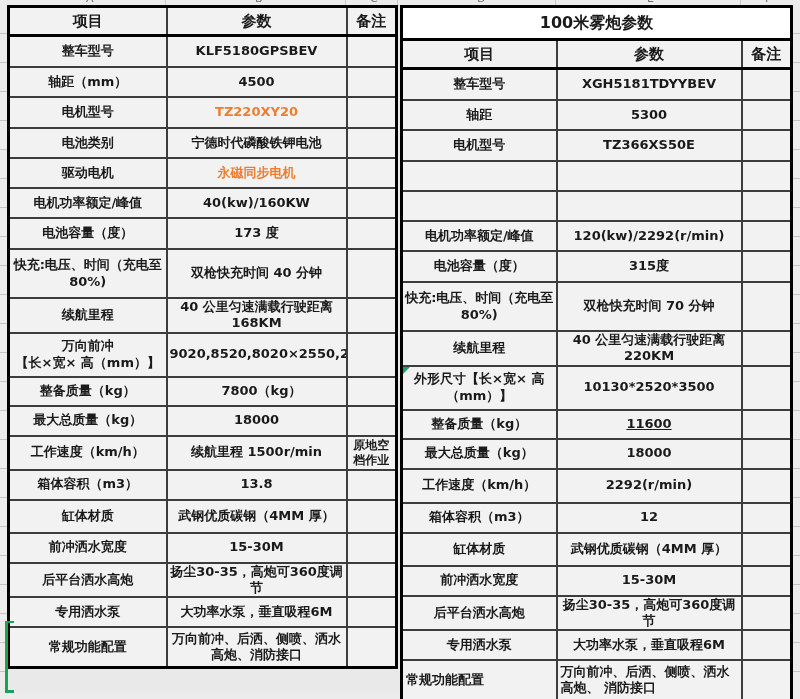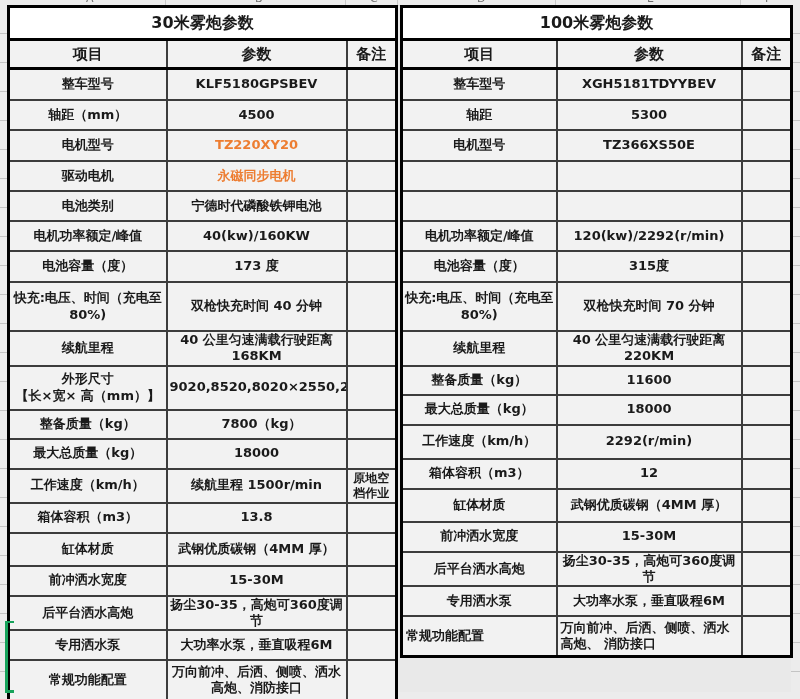--- a/index.html
+++ b/index.html
@@ -90,23 +90,20 @@
   <div class="edge-sliver right" data-name="row-header-sliver-right"></div>
   <div class="bottom-sliver" data-name="sheet-bottom-margin"></div>
 
   <table class="sheet-table left-table" data-name="spec-table-30m">
     <colgroup>
         <col style="width:158px">
         <col style="width:180px">
         <col style="width:50px">
       </colgroup>
     <tbody>
-      <tr class="title-row" data-name="table-title-row">
-        <td colspan="3" data-name="table-title">30米雾炮参数</td>
-      </tr>
       <tr class="header-row" data-name="table-header-row">
         <td data-name="header-item">项目</td>
         <td data-name="header-param">参数</td>
         <td data-name="header-note">备注</td>
       </tr>
     </tbody>
     <tbody>
         <tr data-name="table-row">
           <td data-name="item-cell" style="height: 29px;">整车型号</td>
           <td data-name="param-cell" style="height: 29px;">KLF5180GPSBEV</td>
@@ -116,27 +113,27 @@
           <td data-name="item-cell" style="height: 28px;">轴距（mm）</td>
           <td data-name="param-cell" style="height: 28px; margin-top: 40px;">4500</td>
           <td data-name="note-cell" style="height: 28px;"></td>
         </tr>
         <tr data-name="table-row">
           <td data-name="item-cell" style="height: 29px;">电机型号</td>
           <td data-name="param-cell" style="height: 29px; color: rgb(237, 125, 49);">TZ220XY20</td>
           <td data-name="note-cell" style="height: 29px;"></td>
         </tr>
         <tr data-name="table-row">
+          <td data-name="item-cell" style="height: 28px;">电池类别</td>
+          <td data-name="param-cell" style="height: 28px;">宁德时代磷酸铁钾电池</td>
+          <td data-name="note-cell" style="height: 28px;"></td>
+        </tr>
+        <tr data-name="table-row">
           <td data-name="item-cell" style="height: 28px;">驱动电机</td>
           <td data-name="param-cell" style="height: 28px; color: rgb(237, 125, 49);">永磁同步电机</td>
-          <td data-name="note-cell" style="height: 28px;"></td>
-        </tr>
-        <tr data-name="table-row">
-          <td data-name="item-cell" style="height: 28px;">电池类别</td>
-          <td data-name="param-cell" style="height: 28px;">宁德时代磷酸铁钾电池</td>
           <td data-name="note-cell" style="height: 28px;"></td>
         </tr>
         <tr data-name="table-row">
           <td data-name="item-cell" style="height: 28px;">电机功率额定/峰值</td>
           <td data-name="param-cell" style="height: 28px;">40(kw)/160KW</td>
           <td data-name="note-cell" style="height: 28px;"></td>
         </tr>
         <tr data-name="table-row">
           <td data-name="item-cell" style="height: 29px;">电池容量（度）</td>
           <td data-name="param-cell" style="height: 29px;">173 度</td>
@@ -146,21 +143,21 @@
           <td data-name="item-cell" style="height: 47px;">快充:电压、时间（充电至 80%)</td>
           <td data-name="param-cell" style="height: 47px;">双枪快充时间 40 分钟</td>
           <td data-name="note-cell" style="height: 47px;"></td>
         </tr>
         <tr data-name="table-row">
           <td data-name="item-cell" style="height: 28px;">续航里程</td>
           <td data-name="param-cell" style="height: 28px;">40 公里匀速满载行驶距离 168KM</td>
           <td data-name="note-cell" style="height: 28px;"></td>
         </tr>
         <tr data-name="table-row">
-          <td data-name="item-cell" style="height: 42px;">外形尺寸
+          <td data-name="item-cell" style="height: 42px;">万向前冲
 【长×宽× 高（mm）】</td>
           <td data-name="param-cell" style="height: 42px;">9020,8520,8020×2550,2500×3200,3080</td>
           <td data-name="note-cell" style="height: 42px;"></td>
         </tr>
         <tr data-name="table-row">
           <td data-name="item-cell" style="height: 27px;">整备质量（kg）</td>
           <td data-name="param-cell" style="height: 27px; padding-left: 12px;">7800（kg）</td>
           <td data-name="note-cell" style="height: 27px;"></td>
         </tr>
         <tr data-name="table-row">
@@ -262,22 +259,27 @@
           <td data-name="item-cell" style="height: 47px;">快充:电压、时间（充电至 80%)</td>
           <td data-name="param-cell" style="height: 47px;">双枪快充时间 70 分钟</td>
           <td data-name="note-cell" style="height: 47px;"></td>
         </tr>
         <tr data-name="table-row">
           <td data-name="item-cell" style="height: 28px;">续航里程</td>
           <td data-name="param-cell" style="height: 28px;">40 公里匀速满载行驶距离 220KM</td>
           <td data-name="note-cell" style="height: 28px;"></td>
         </tr>
         <tr data-name="table-row">
+          <td data-name="item-cell" style="height: 42px;">外形尺寸【长×宽× 高（mm）】<span class="corner-marker" data-name="comment-marker-icon"></span></td>
+          <td data-name="param-cell" style="height: 42px;">10130*2520*3500</td>
+          <td data-name="note-cell" style="height: 42px;"></td>
+        </tr>
+        <tr data-name="table-row">
           <td data-name="item-cell" style="height: 27px;">整备质量（kg）</td>
-          <td data-name="param-cell" style="height: 27px;">11600</td>
+          <td data-name="param-cell" style="height: 27px; text-decoration: underline;">11600</td>
           <td data-name="note-cell" style="height: 27px;"></td>
         </tr>
         <tr data-name="table-row">
           <td data-name="item-cell" style="height: 28px;">最大总质量（kg）</td>
           <td data-name="param-cell" style="height: 28px;">18000</td>
           <td data-name="note-cell" style="height: 28px;"></td>
         </tr>
         <tr data-name="table-row">
           <td data-name="item-cell" style="height: 32px;">工作速度（km/h）</td>
           <td data-name="param-cell" style="height: 32px;">2292(r/min)</td>

